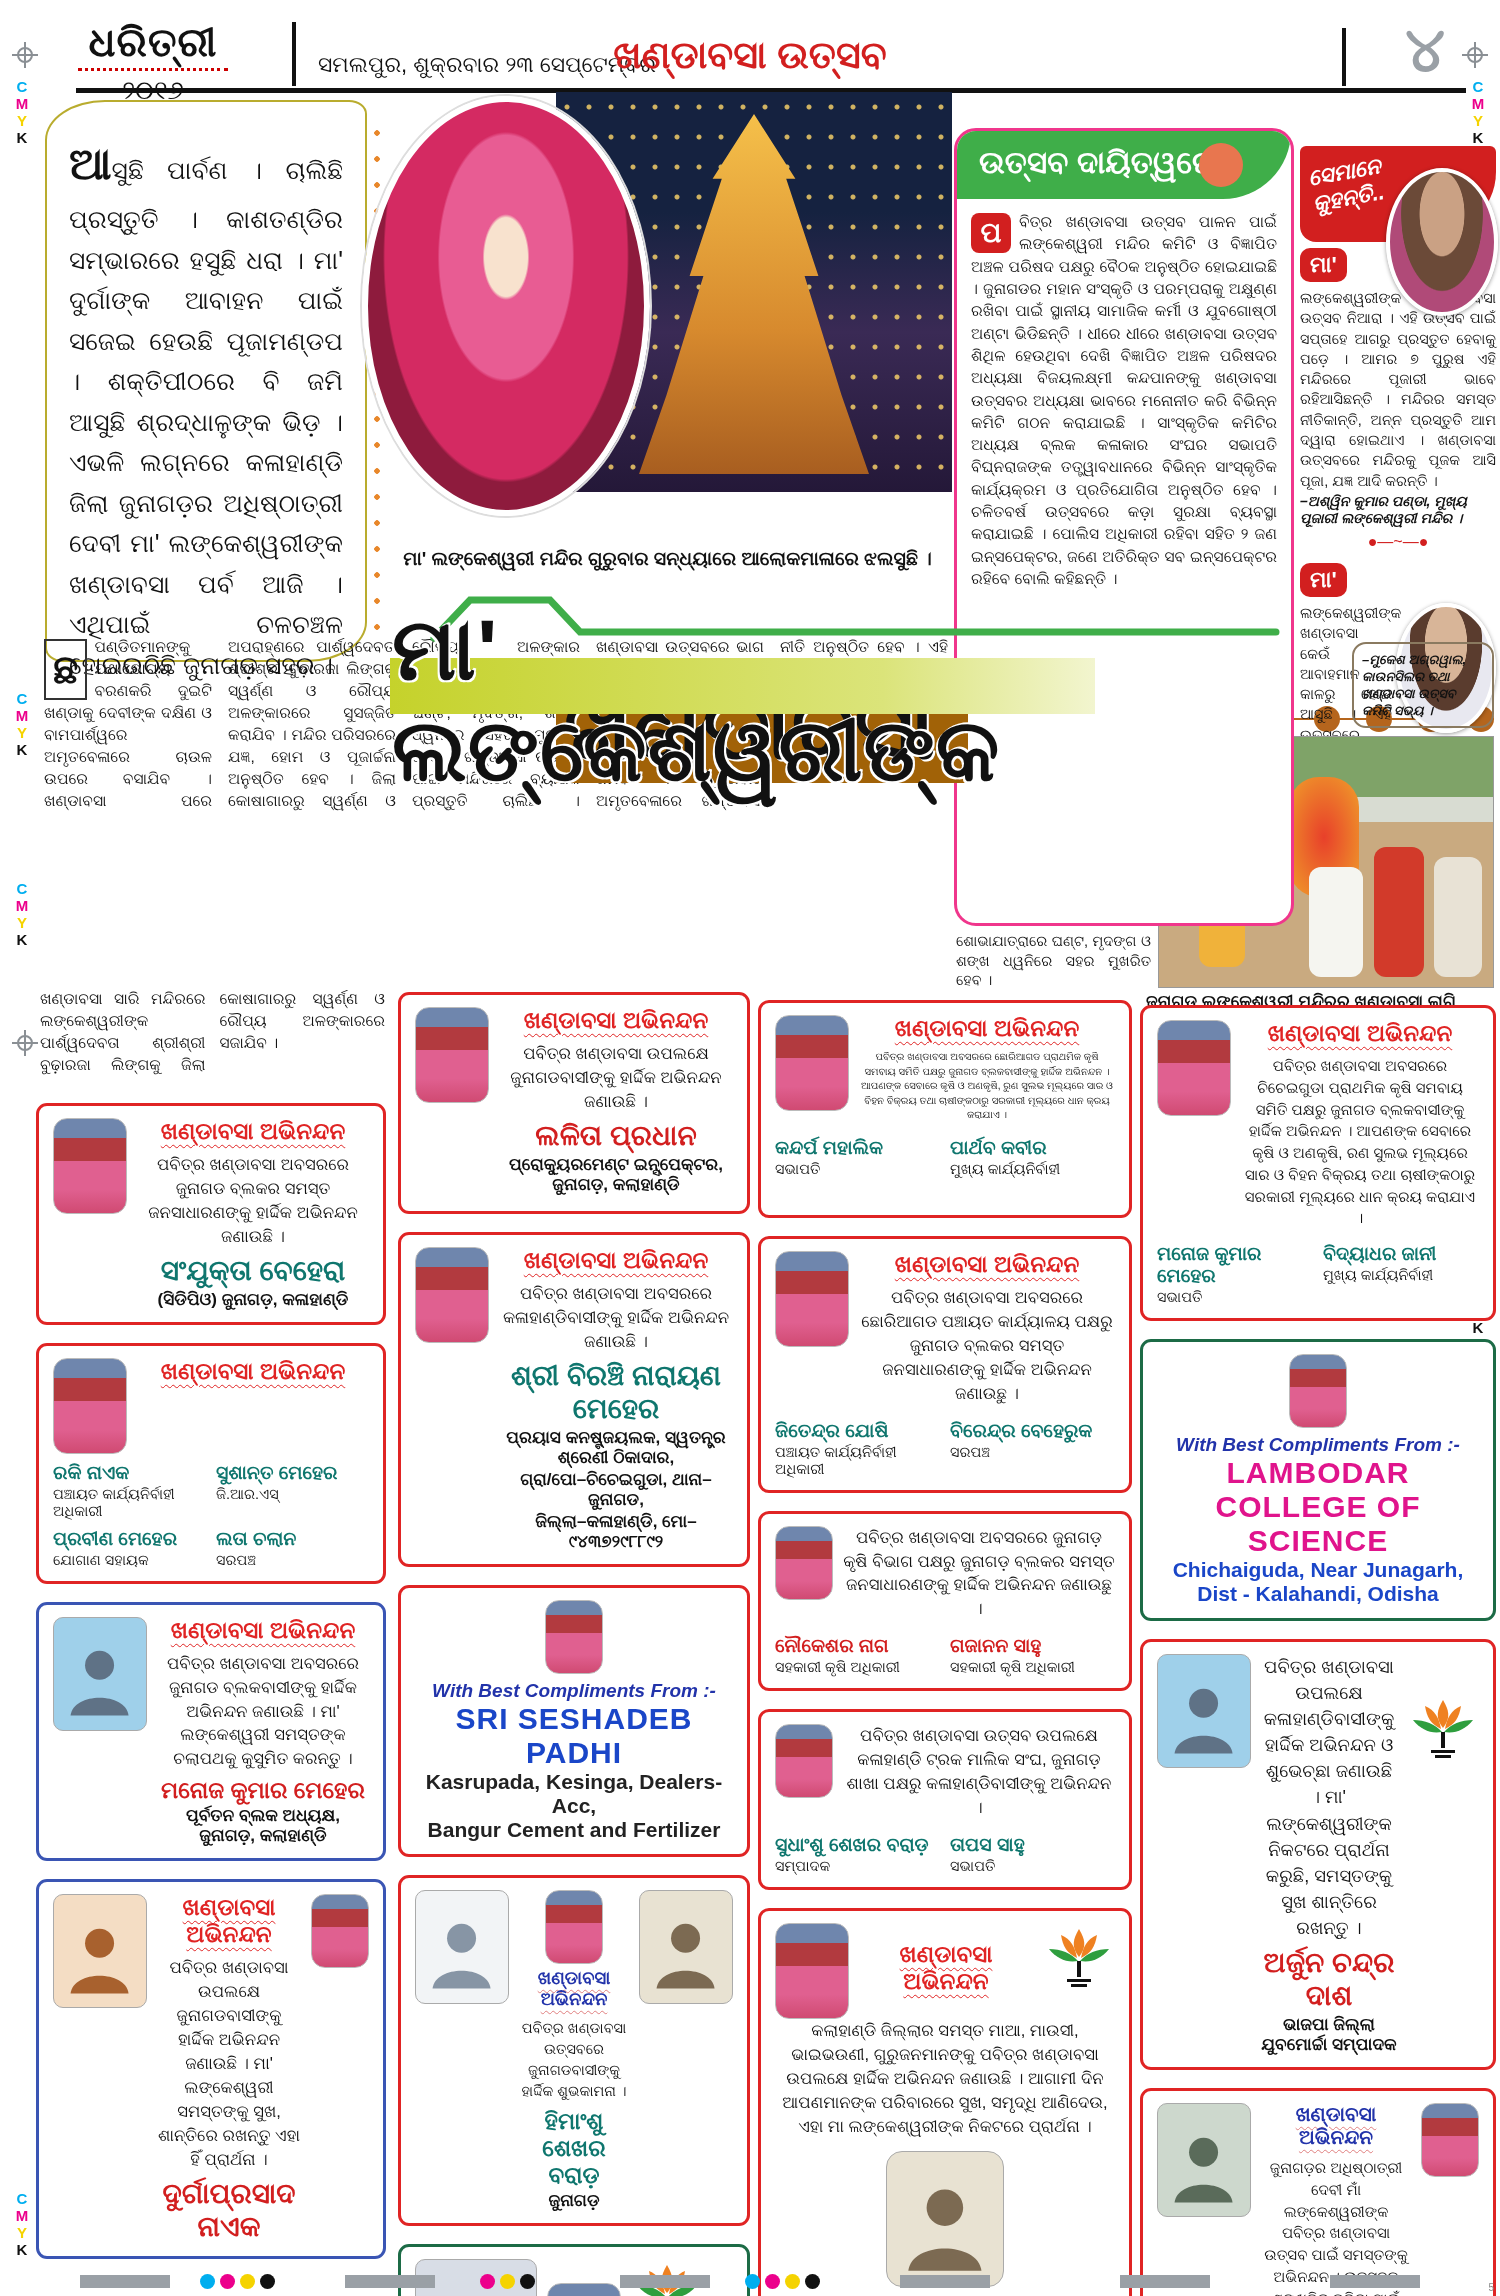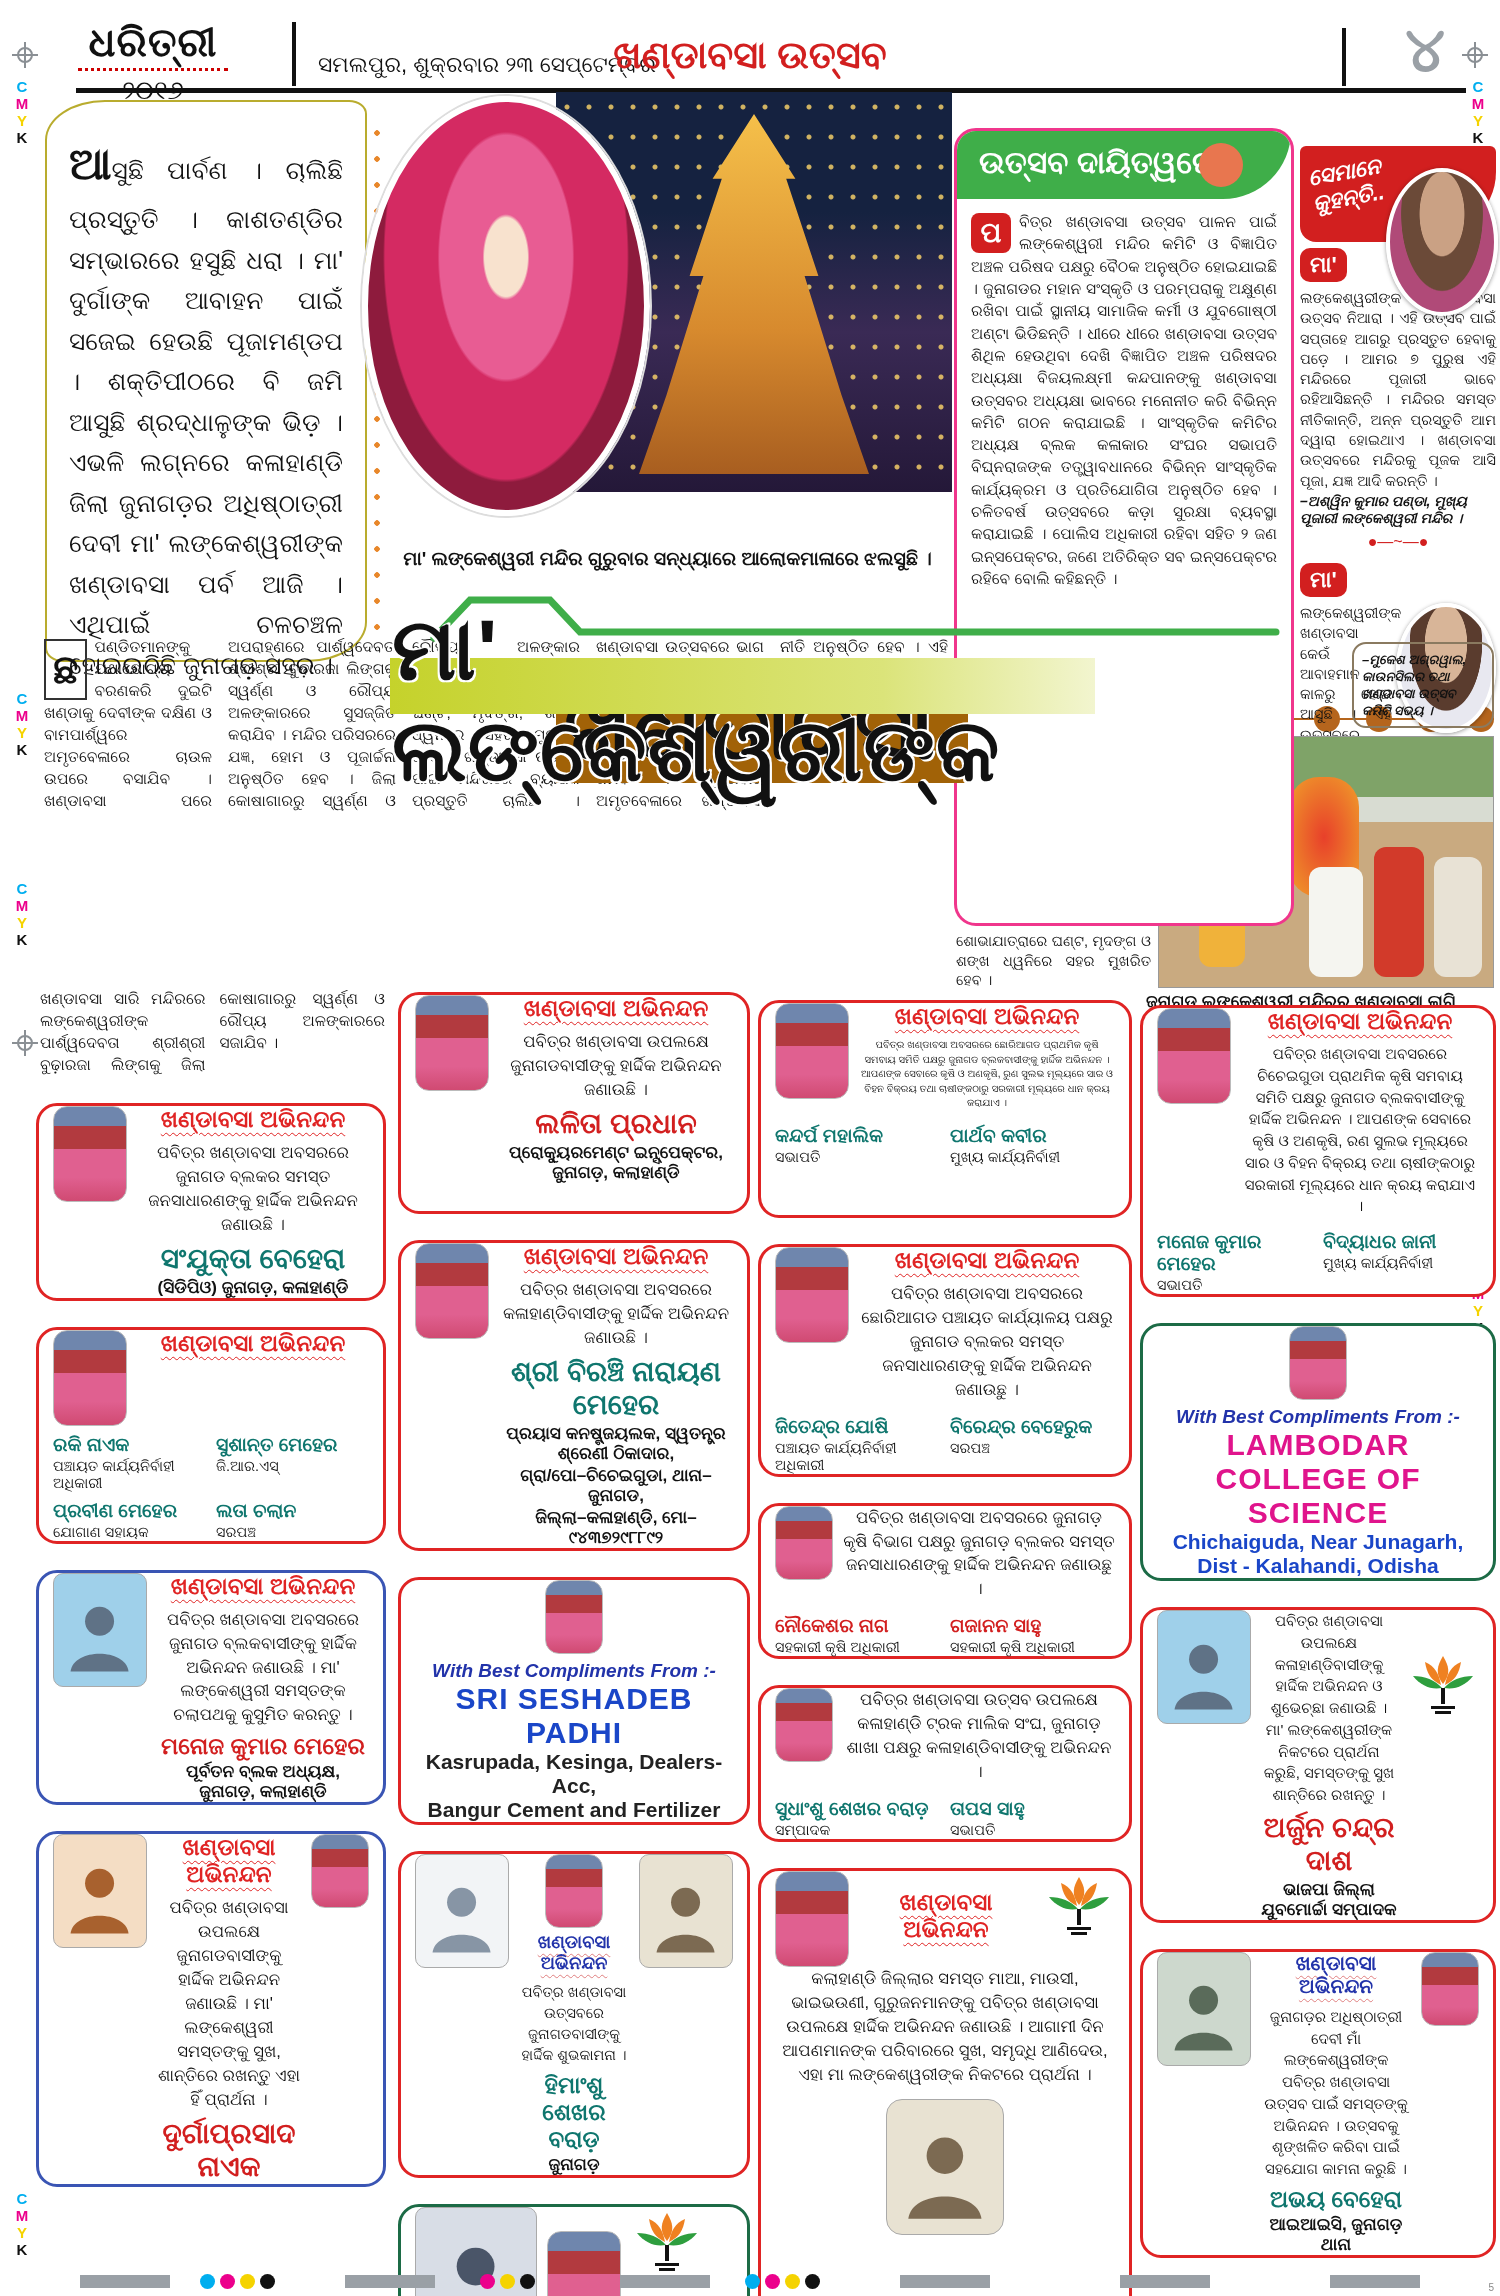--- a/index.html
+++ b/index.html
@@ -79,21 +79,21 @@
   .qport{position:absolute;border-radius:50%;border:4px solid #fff;box-shadow:0 1px 4px rgba(0,0,0,.4);
         background:radial-gradient(ellipse at 50% 30%,#caa184 0 30%,#6b4a38 31% 55%,#b04a78 56% 100%);}
   .qp1{right:-2px;top:22px;width:104px;height:140px;}
   .qp2{right:0;top:0;width:92px;height:122px;background:radial-gradient(ellipse at 50% 30%,#d8b598 0 32%,#5a3c2e 33% 55%,#e8e8f0 56% 100%);}
   .badge{display:inline-block;background:#d21f1f;color:#fff;font-weight:bold;font-size:22px;border-radius:10px;padding:4px 10px;margin:6px 0;}
   .qtext{font-size:14.5px;line-height:1.4;text-align:justify;}
   .qsig{font-size:14px;font-weight:bold;font-style:italic;margin-top:2px;}
   .qdiv{text-align:center;color:#d21f1f;font-size:16px;margin:6px 0;}
   
   .adcol{position:absolute;}
-  .ad{position:relative;border-radius:21px;box-sizing:border-box;background:#fff;padding:0 14px;margin-bottom:26px;}
+  .ad{position:relative;border-radius:11px;box-sizing:border-box;background:#fff;padding:12px 14px;margin-bottom:18px;}
   .ad.red{border:3px solid #e02424;}
   .ad.blue{border:3px solid #3a55b4;}
   .ad.green{border:3px solid #1c6b46;}
   .ad::before,.ad::after{content:"";position:absolute;width:12px;height:12px;border:3px solid inherit;}
   .adflex{display:flex;gap:10px;align-items:flex-start;}
   .adin{flex:1;text-align:center;}
   .adtitle{font-size:23px;font-weight:bold;color:#e02424;text-decoration:underline wavy #e02424 1px;text-underline-offset:5px;margin-bottom:8px;}
   .adtitle.blue{color:#2233aa;text-decoration-color:#e08080;}
   .adbody{font-size:16.5px;line-height:1.45;margin-bottom:6px;}
   .nm{font-size:23px;font-weight:bold;color:#0f766e;margin-top:4px;}
@@ -585,21 +585,21 @@
     </div>
 
     <div class="ad red" style="min-height:190px">
       <div class="adflex">
         <div class="pp m1">
             <svg viewBox="0 0 60 60">
               <use href="#person"></use>
             </svg>
           </div>
         <div class="adin">
-          <div class="adbody" style="font-size:15px">ପବିତ୍ର ଖଣ୍ଡାବସା ଉପଲକ୍ଷେ କଳାହାଣ୍ଡିବାସୀଙ୍କୁ ହାର୍ଦ୍ଦିକ ଅଭିନନ୍ଦନ ଓ ଶୁଭେଚ୍ଛା ଜଣାଉଛି । ମା' ଲଙ୍କେଶ୍ୱରୀଙ୍କ ନିକଟରେ ପ୍ରାର୍ଥନା କରୁଛି, ସମସ୍ତଙ୍କୁ ସୁଖ ଶାନ୍ତିରେ ରଖନ୍ତୁ ।</div>
+          <div class="adbody" style="font-size:18px">ପବିତ୍ର ଖଣ୍ଡାବସା ଉପଲକ୍ଷେ କଳାହାଣ୍ଡିବାସୀଙ୍କୁ ହାର୍ଦ୍ଦିକ ଅଭିନନ୍ଦନ ଓ ଶୁଭେଚ୍ଛା ଜଣାଉଛି । ମା' ଲଙ୍କେଶ୍ୱରୀଙ୍କ ନିକଟରେ ପ୍ରାର୍ଥନା କରୁଛି, ସମସ୍ତଙ୍କୁ ସୁଖ ଶାନ୍ତିରେ ରଖନ୍ତୁ ।</div>
           <div class="nm red big">ଅର୍ଜୁନ ଚନ୍ଦ୍ର ଦାଶ</div>
           <div class="rl">ଭାଜପା ଜିଲ୍ଲା ଯୁବମୋର୍ଚ୍ଚା ସମ୍ପାଦକ</div>
         </div>
         <svg class="lotus" style="margin-top:40px">
             <use href="#lotus"></use>
           </svg>
       </div>
     </div>
 
     <div class="ad red" style="min-height:180px">

